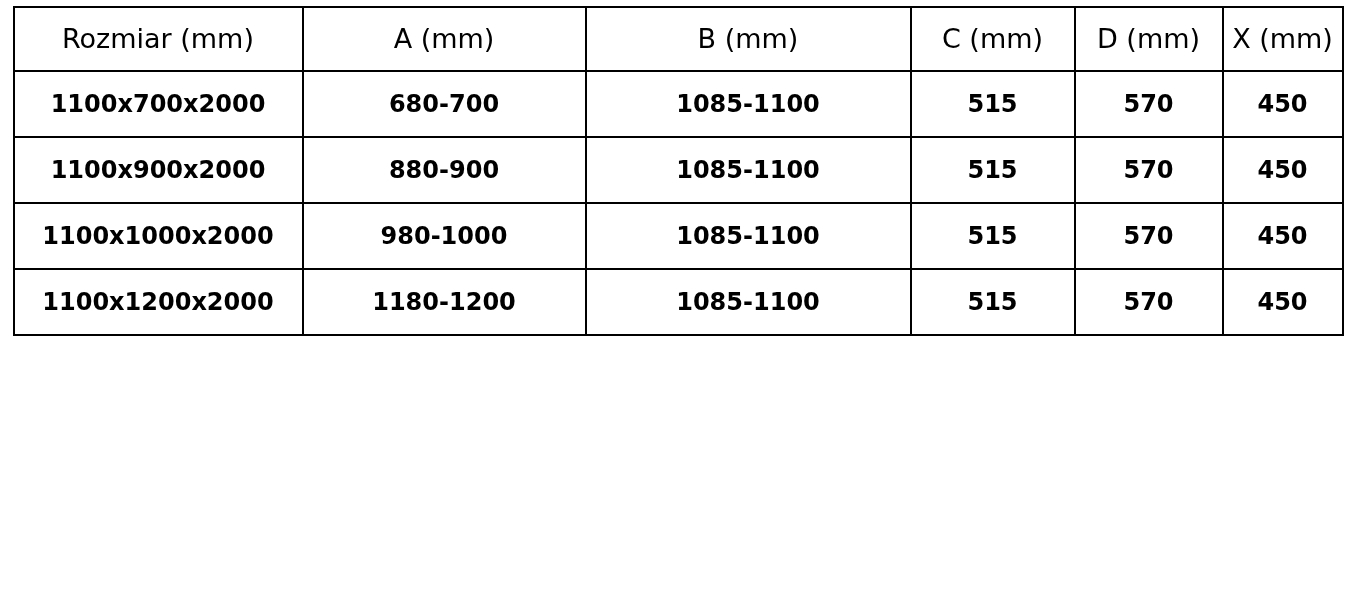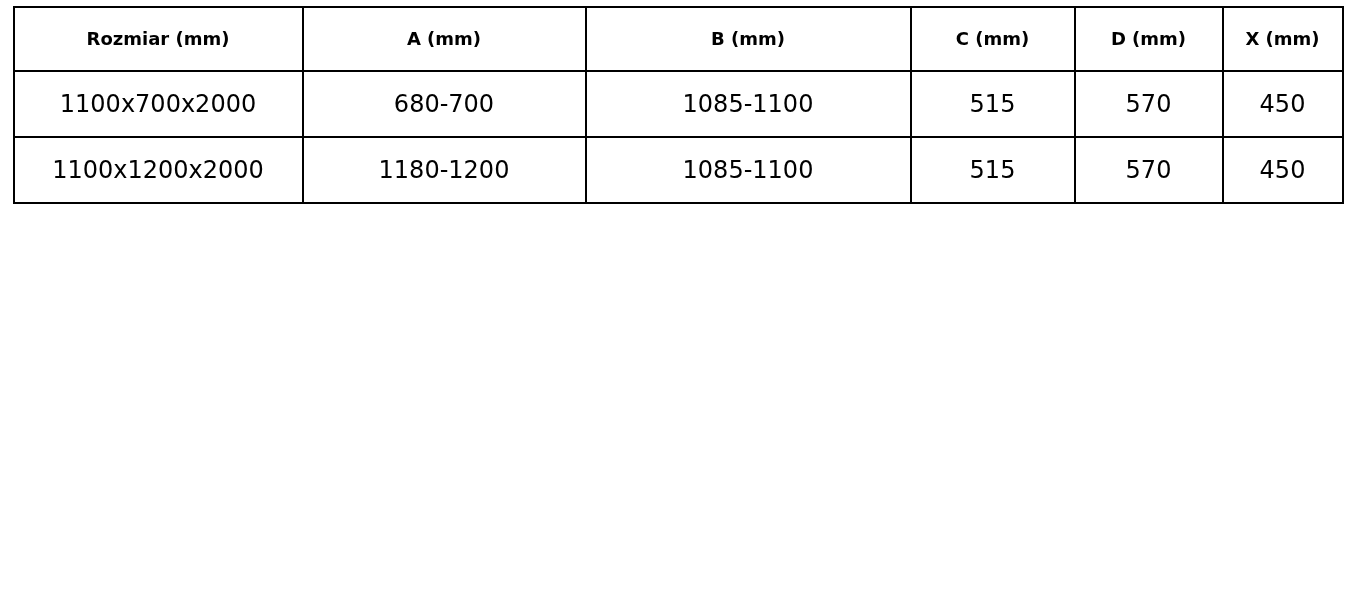--- a/index.html
+++ b/index.html
@@ -35,26 +35,26 @@
     text-align: center;
     vertical-align: middle;
     padding: 0;
     font-size: 24px;
     line-height: 1.2;
     height: 64px;
     color: #000000;
     background: #ffffff;
   }
   table.spec-table thead th {
-    font-weight: bold;
-    font-size: 18px;
+    font-weight: normal;
+    font-size: 27px;
     height: 62px;
   }
   table.spec-table tbody td {
-    font-weight: normal;
+    font-weight: bold;
   }
   
   col.c0 { width: 289px; }
   col.c1 { width: 283px; }
   col.c2 { width: 325px; }
   col.c3 { width: 164px; }
   col.c4 { width: 148px; }
   col.c5 { width: 120px; }
 </style>
 </head>
@@ -83,20 +83,36 @@
     <tbody>
       <tr>
         <td>1100x700x2000</td>
         <td>680-700</td>
         <td>1085-1100</td>
         <td>515</td>
         <td>570</td>
         <td>450</td>
       </tr>
       <tr>
+        <td>1100x900x2000</td>
+        <td>880-900</td>
+        <td>1085-1100</td>
+        <td>515</td>
+        <td>570</td>
+        <td>450</td>
+      </tr>
+      <tr>
+        <td>1100x1000x2000</td>
+        <td>980-1000</td>
+        <td>1085-1100</td>
+        <td>515</td>
+        <td>570</td>
+        <td>450</td>
+      </tr>
+      <tr>
         <td>1100x1200x2000</td>
         <td>1180-1200</td>
         <td>1085-1100</td>
         <td>515</td>
         <td>570</td>
         <td>450</td>
       </tr>
     </tbody>
   </table>
 </div>

